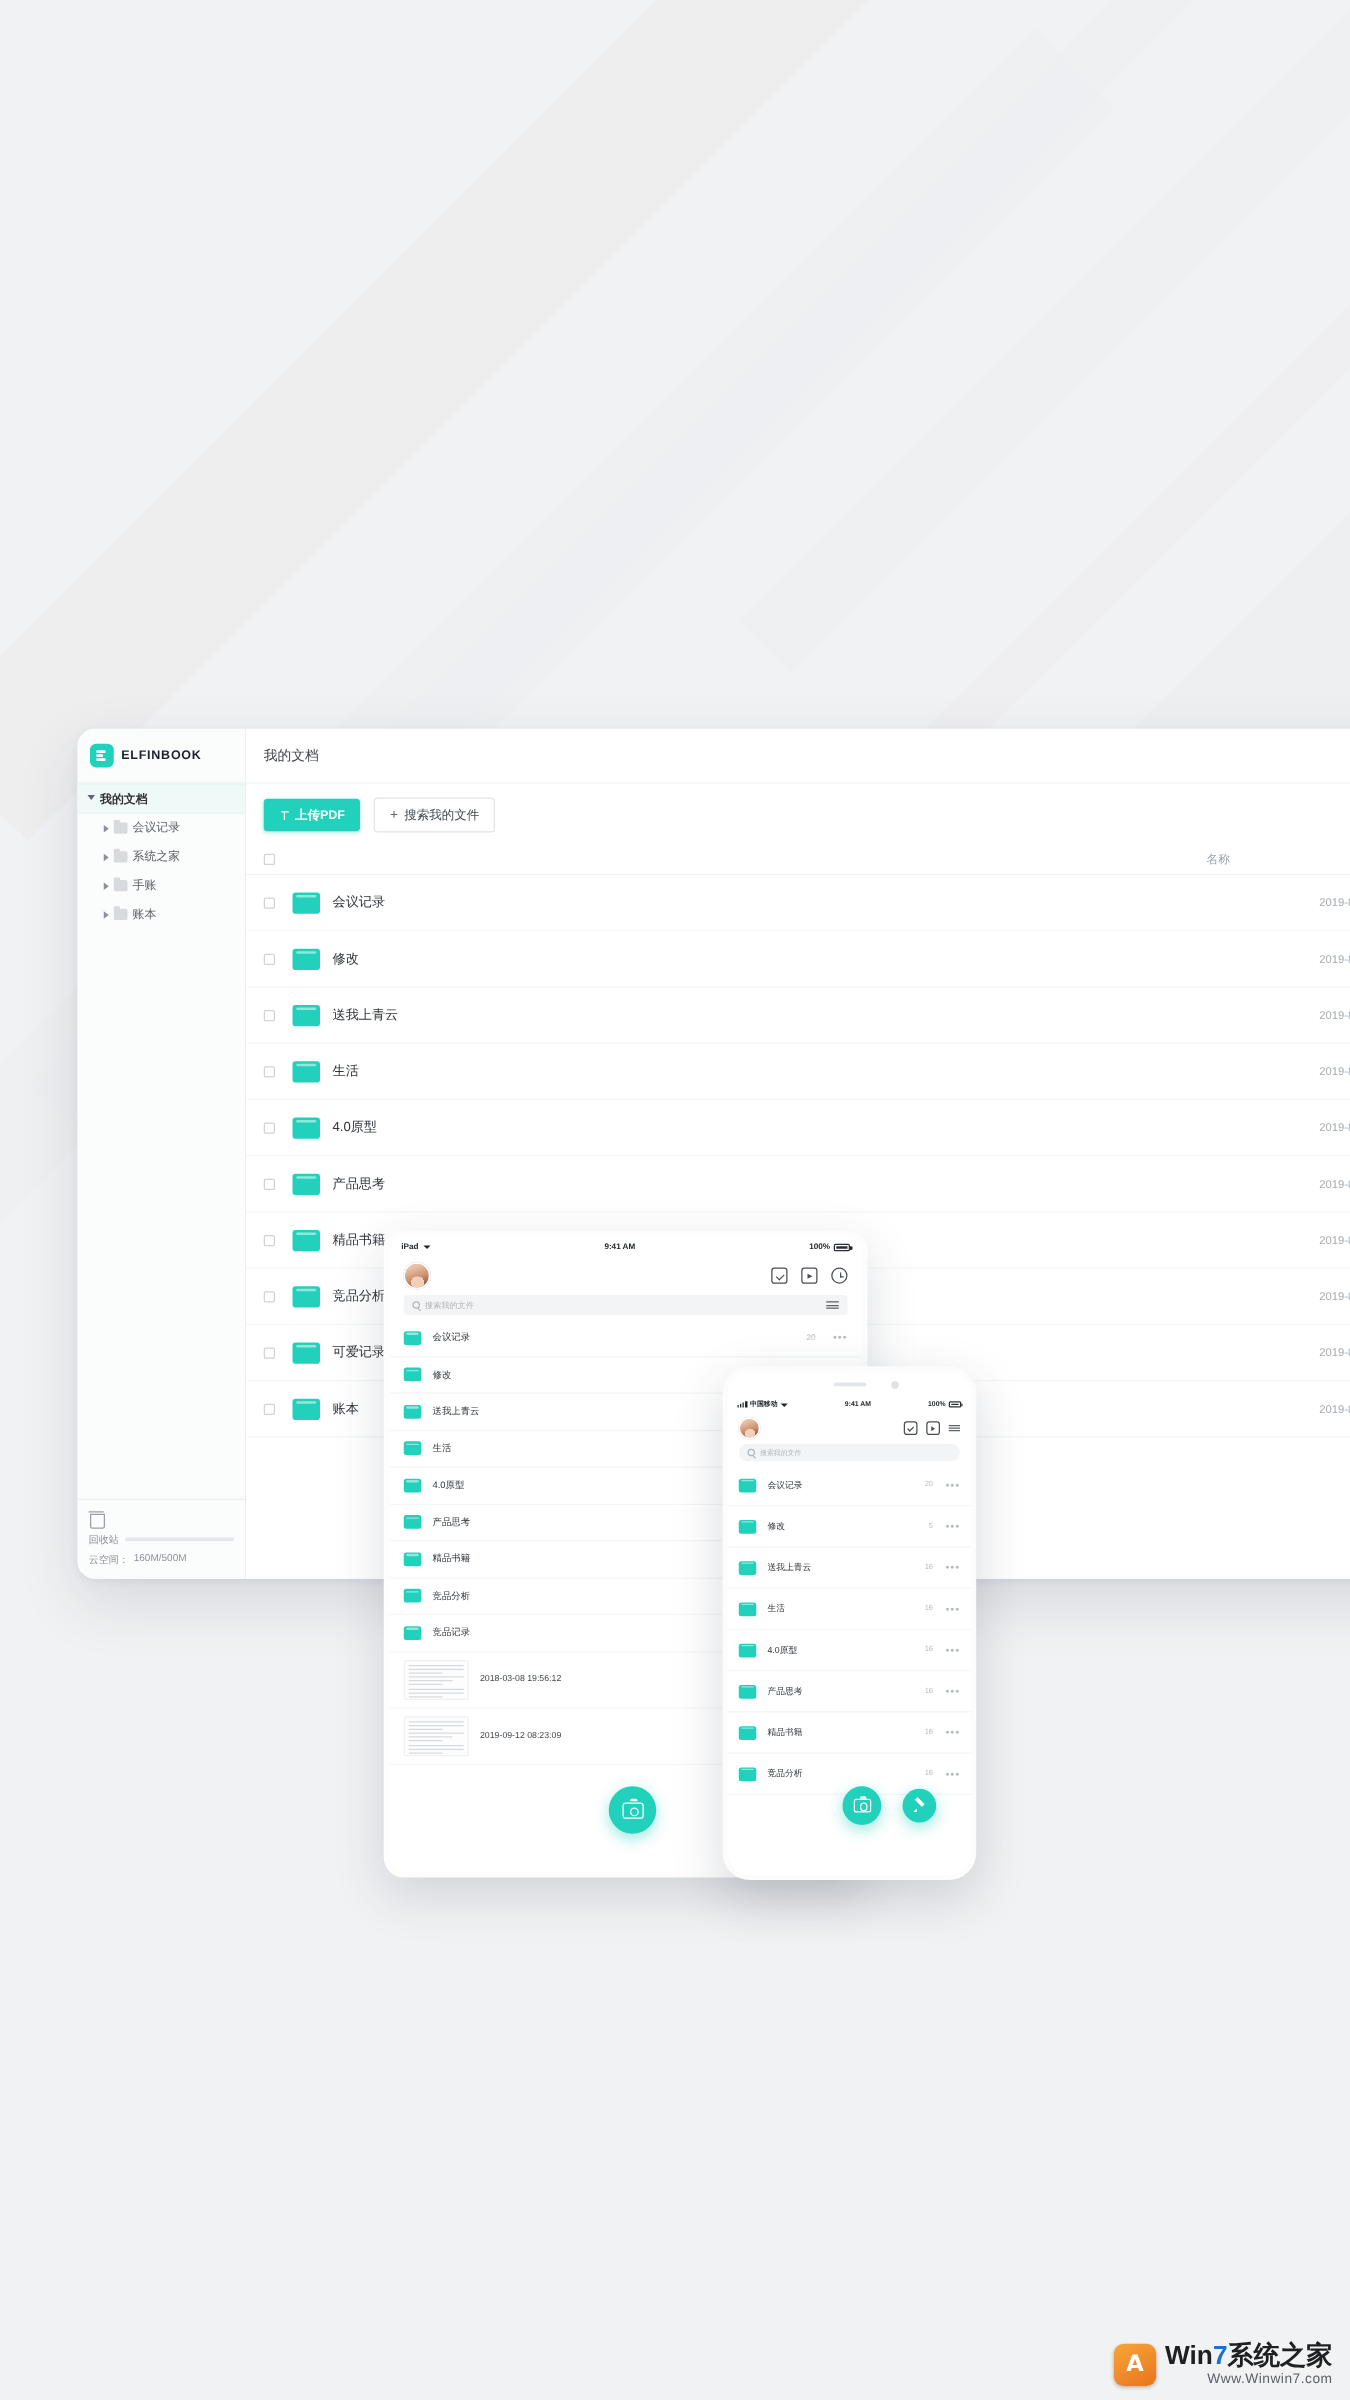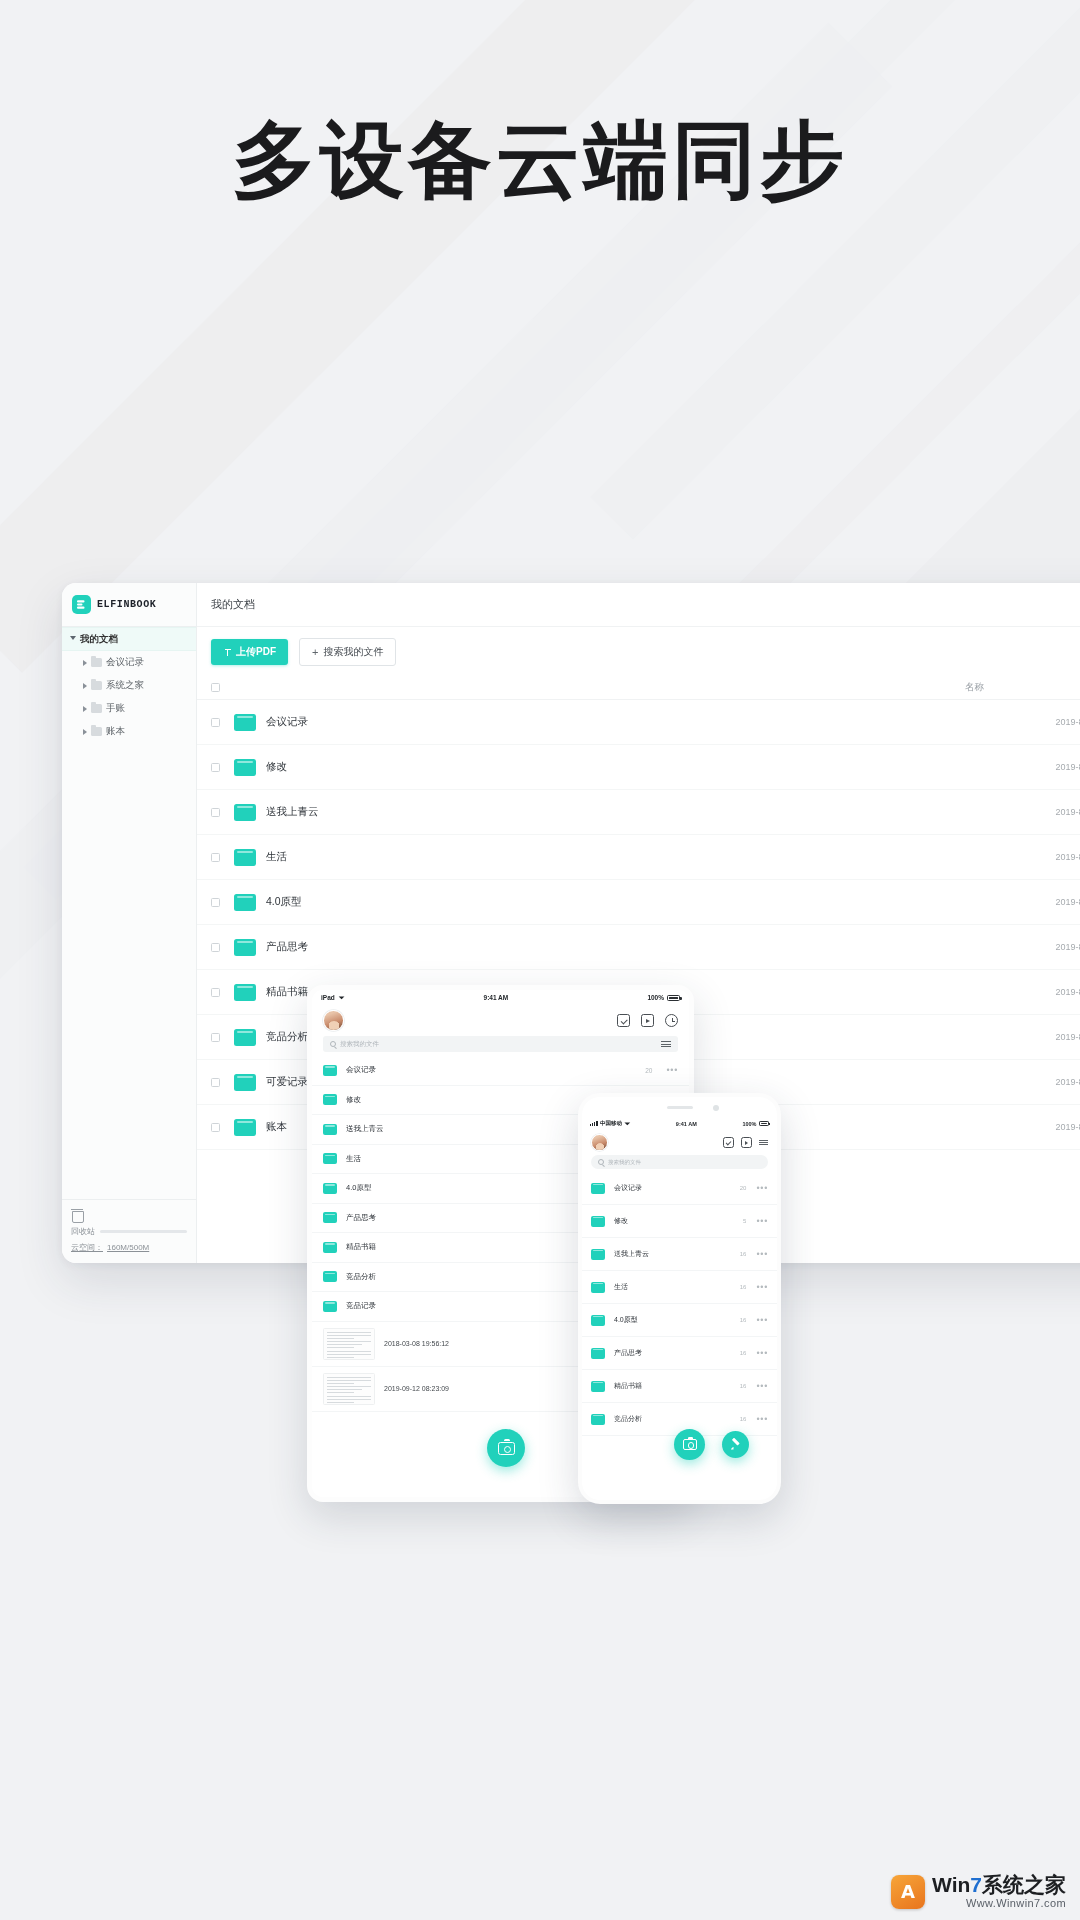--- a/index.html
+++ b/index.html
@@ -53,21 +53,21 @@
   }
   .brand-mark {
     width: 19px; height: 19px; border-radius: 5px;
     background: #21d1bb;
     display: flex; align-items: center; justify-content: center;
     flex: 0 0 19px;
   }
   .brand-mark svg { display:block; }
   .brand-name {
     font-size: 10px; font-weight: 800; letter-spacing: .6px; color: #1d2129;
-    font-family: Liberation Mono, monospace;
+    font-family: Liberation Sans, sans-serif;
   }
   .tree { padding-top: 0; font-size: 9.5px; }
   .tree-root {
     display: flex; align-items: center; gap: 4px;
     height: 24px; padding-left: 8px;
     background: #effaf8; color: #333; font-weight: 600;
     border-top: 1px solid #e6f5f2; border-bottom: 1px solid #e6f5f2;
   }
   .tri { width: 0; height: 0; border-left: 4px solid #8a9199; border-top: 3px solid transparent; border-bottom: 3px solid transparent; flex:0 0 auto;}
   .tri.down { border-left: 3.5px solid transparent; border-right: 3.5px solid transparent; border-top: 4px solid #5d666f; }
@@ -86,21 +86,21 @@
   .dsk-foot {
     margin-top: auto; border-top: 1px solid #eceff0;
     padding: 8px 9px 10px; display: flex; flex-direction: column; gap: 5px;
   }
   .foot-row { display: flex; align-items: center; gap: 5px; font-size: 8px; color: #8b9197; }
   .trash-ico { width: 12px; height: 13px; position: relative; flex:0 0 12px;}
   .trash-ico::before{content:'';position:absolute;left:1px;top:2.5px;width:10px;height:10.5px;border:1px solid #9aa0a6;border-radius:0 0 2px 2px;}
   .trash-ico::after{content:'';position:absolute;left:0;top:1px;width:12px;height:1.2px;background:#9aa0a6;}
   .bar-track { height: 3px; flex: 1; background: #e4e7ea; border-radius: 2px; overflow: hidden; }
   .bar-fill { height: 100%; width: 27%; background: #21d1bb; border-radius: 2px; }
-  .cloud-line { display:flex; align-items:center; gap:4px; font-size:8px; color:#8b9197;text-decoration:underline; }
+  .cloud-line { display:flex; gap:4px; font-size:8px; color:#8b9197; }
 
   .dsk-main { flex: 1; display: flex; flex-direction: column; background: #fff; min-width:0; }
   .dsk-crumb {
     height: 44px; display: flex; align-items: center;
     padding: 0 14px; font-size: 11px; color: #3a3f45;
     border-bottom: 1px solid #f0f2f3;
   }
   .dsk-toolbar { display: flex; align-items: center; gap: 11px; padding: 11px 14px 9px; }
   .btn-upload {
     display: flex; align-items: center; gap: 4px;
@@ -365,21 +365,20 @@
 
 <div id="stage">
 
   <div class="band b1"></div>
   <div class="band b4"></div>
   <div class="band b2"></div>
   <div class="band b5"></div>
   <div class="band b3"></div>
   <div class="band b6"></div>
 
-  <div class="headline">多设备云端同步</div>
 
   <div class="desktop">
 
     <div class="dsk-sidebar">
       <div class="brand">
         <span class="brand-mark">
           <svg width="11" height="11" viewBox="0 0 11 11">
             <rect x="1" y="1.2" width="7.5" height="2.2" rx="1" fill="#fff"></rect>
             <rect x="1" y="4.4" width="5.5" height="2.2" rx="1" fill="#fff"></rect>
             <rect x="1" y="7.6" width="7.5" height="2.2" rx="1" fill="#fff"></rect>

